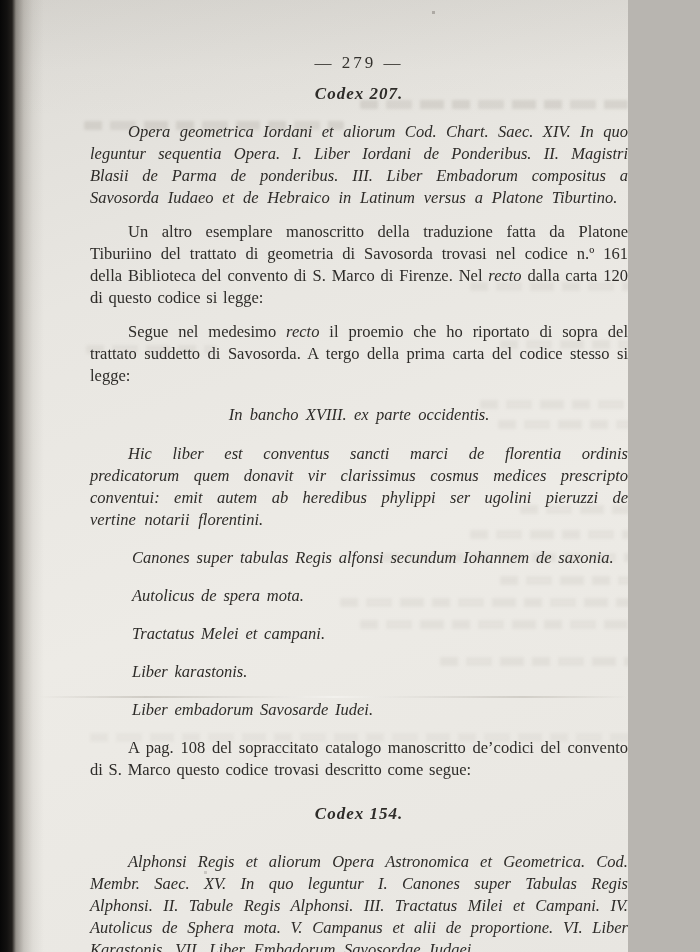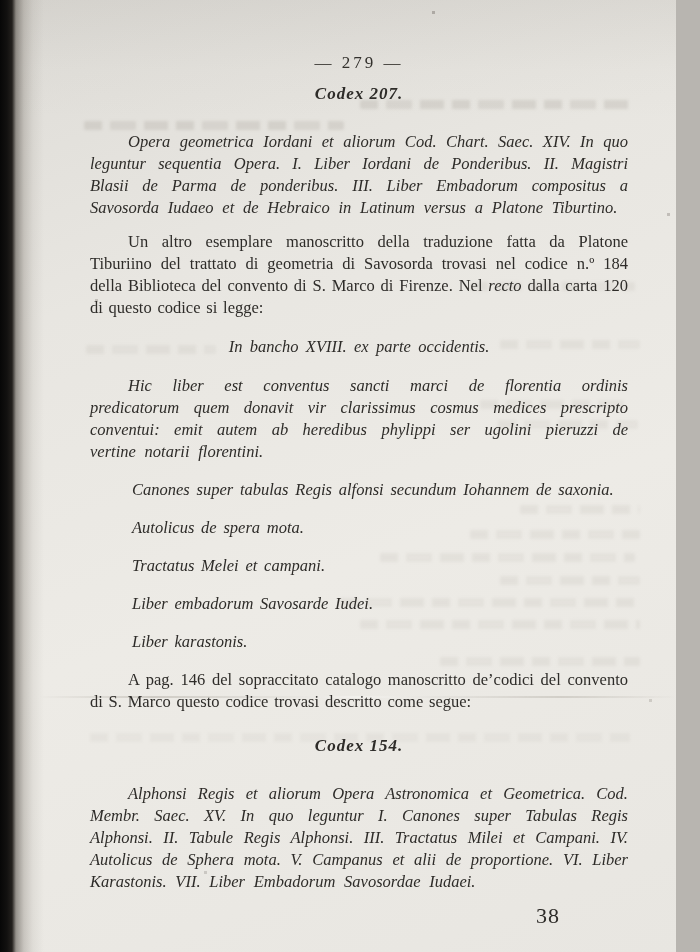--- a/index.html
+++ b/index.html
@@ -1,18 +1,18 @@
 <!DOCTYPE html>
 <html><head>
 <meta charset="utf-8">
 <style>
   html,body{margin:0;padding:0;background:#b8b5b0;}
   .scan{
     position:relative;
-    width:676px;height:952px;
+    width:628px;height:952px;
     overflow:hidden;
     background:
       linear-gradient(180deg, rgba(125,120,112,0.10) 0, rgba(125,120,112,0.02) 70px, rgba(125,120,112,0) 120px),
       linear-gradient(160deg, #dedcd7 0%, #e8e6e1 28%, #edebe6 58%, #e8e6e1 100%);
     font-family:"Liberation Serif","DejaVu Serif",serif;
     color:#2e2c29;
   }
   
   .binding{
     position:absolute;left:0;top:0;bottom:0;width:44px;
@@ -28,21 +28,21 @@
     position:absolute;left:78px;top:52px;width:562px;
     font-size:16.5px;line-height:22px;
     text-align:justify;
   }
   .pagenum{
     text-align:center;font-size:17px;letter-spacing:3px;
     margin:0 0 9px 0;color:#33312d;
   }
   .codex-heading{
     text-align:center;font-style:italic;font-weight:bold;
-    font-size:17px;margin:0 0 26px 0;letter-spacing:1px;
+    font-size:17px;margin:0 0 16px 0;letter-spacing:1px;
   }
   .codex-heading.second{margin:22px 0 26px 0;}
   p.para{margin:12px;text-indent:38px;}
   .it{font-style:italic;}
   .quote{word-spacing:0.28em;}
   .roman{word-spacing:0.10em;}
   .centered-line{
     margin:17px;text-align:center;font-style:italic;text-indent:0;
     word-spacing:0.20em;
   }
@@ -104,35 +104,36 @@
   <div class="specks"></div>
 
   <div class="text-block">
 
     <p class="pagenum">— 279 —</p>
 
     <p class="codex-heading">Codex 207.</p>
 
     <p class="para it quote">Opera geometrica Iordani et aliorum Cod. Chart. Saec. XIV. In quo leguntur sequentia Opera. I. Liber Iordani de Ponderibus. II. Magistri Blasii de Parma de ponderibus. III. Liber Embadorum compositus a Savosorda Iudaeo et de Hebraico in Latinum versus a Platone Tiburtino.</p>
 
-    <p class="para roman"><span>Un altro esemplare manoscritto della traduzione fatta da Platone Tiburiino del trattato di geometria di Savosorda trovasi nel codice n.º 184 della Biblioteca del convento di S. Marco di Firenze. Nel </span><span class="it">recto</span><span> dalla carta 120 di questo codice si legge:</span></p>
+    <p class="para roman"><span>Un altro esemplare manoscritto della traduzione fatta da Platone Tiburiino del trattato di geometria di Savosorda trovasi nel codice n.º 161 della Biblioteca del convento di S. Marco di Firenze. Nel </span><span class="it">recto</span><span> dalla carta 120 di questo codice si legge:</span></p>
 
 
+    <p class="para roman"><span>Segue nel medesimo </span><span class="it">recto</span><span> il proemio che ho riportato di sopra del trattato suddetto di Savosorda. A tergo della prima carta del codice stesso si legge:</span></p>
 
     <p class="centered-line">In bancho XVIII. ex parte occidentis.</p>
 
     <p class="para it quote">Hic liber est conventus sancti marci de florentia ordinis predicatorum quem donavit vir clarissimus cosmus medices prescripto conventui: emit autem ab heredibus phylippi ser ugolini pieruzzi de vertine notarii florentini.</p>
 
     <p class="list-line">Canones super tabulas Regis alfonsi secundum Iohannem de saxonia.</p>
     <p class="list-line">Autolicus de spera mota.</p>
     <p class="list-line">Tractatus Melei et campani.</p>
+    <p class="list-line">Liber karastonis.</p>
     <p class="list-line">Liber embadorum Savosarde Iudei.</p>
-    <p class="list-line">Liber karastonis.</p>
 
-    <p class="para roman">A pag. 146 del sopraccitato catalogo manoscritto de’codici del convento di S. Marco questo codice trovasi descritto come segue:</p>
+    <p class="para roman">A pag. 108 del sopraccitato catalogo manoscritto de’codici del convento di S. Marco questo codice trovasi descritto come segue:</p>
 
     <p class="codex-heading second">Codex 154.</p>
 
     <p class="para it quote">Alphonsi Regis et aliorum Opera Astronomica et Geometrica. Cod. Membr. Saec. XV. In quo leguntur I. Canones super Tabulas Regis Alphonsi. II. Tabule Regis Alphonsi. III. Tractatus Milei et Campani. IV. Autolicus de Sphera mota. V. Campanus et alii de proportione. VI. Liber Karastonis. VII. Liber Embadorum Savosordae Iudaei.</p>
 
     <p class="signature">38</p>
 
   </div>
 </div>
 

